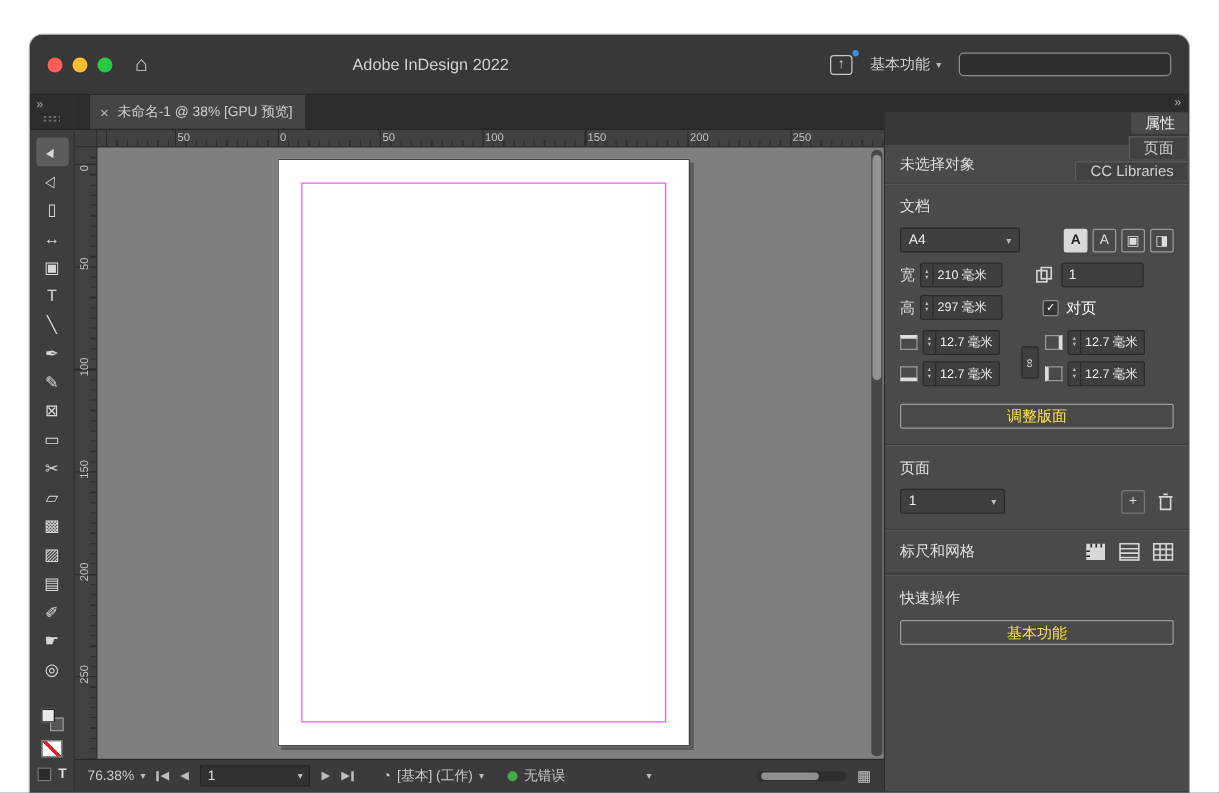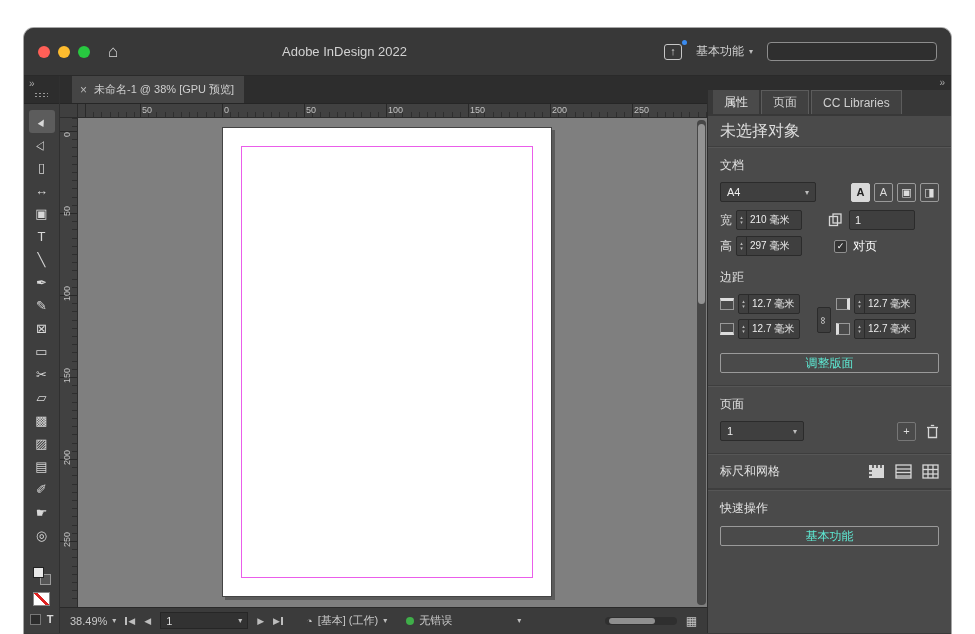--- a/index.html
+++ b/index.html
@@ -73,26 +73,26 @@
   .pagefield { width:88px; height:17px; background:#323232; border:1px solid #262626; display:flex; align-items:center; padding:0 5px; color:#ddd; }
   .pagefield .chev { margin-left:auto; }
   .greendot { width:8px; height:8px; border-radius:50%; }
   .hscroll { margin-left:auto; width:72px; height:8px; background:#2f2f2f; border-radius:4px; position:relative; }
   .hthumb { position:absolute; left:4px; top:1px; width:46px; height:6px; background:#8f8f8f; border-radius:3px; }
   .gridico { color:#c4c4c4; font-size:12px; }
 
   
   .panel { width:244px; background:#4a4a4a; display:flex; flex-direction:column; border-left:1px solid #2d2d2d; }
   .panel-topstrip { height:14px; background:#2d2d2d; display:flex; justify-content:flex-end; padding-right:6px; }
-  .panel-tabs { height:26px; background:#383838; display:flex; gap:2px; padding-left:5px; }
+  .panel-tabs { height:26px; background:#383838; display:flex; align-items:flex-end; gap:2px; padding-left:5px;flex-direction:column; }
   .ptab { height:24px; display:flex; align-items:center; padding:0 11px; font-size:12px; color:#cfcfcf; }
   .ptab.active { background:#4a4a4a; color:#e8e8e8; }
   .ptab.inactive { background:#414141; border:1px solid #5c5c5c; border-bottom:none; }
   .panel-body { flex:1; padding:0 12px; overflow:hidden; }
-  .p-noselect { height:30px; display:flex; align-items:center; color:#dcdcdc; font-size:16px; }
+  .p-noselect { height:30px; display:flex; align-items:center; color:#dcdcdc; font-size:12px; }
   .pdiv { height:1px; background:#3e3e3e; margin:0 -12px; box-shadow:0 1px 0 #565656; }
   .seclabel { color:#e2e2e2; font-size:12px; margin-top:10px; }
   .prow { display:flex; align-items:center; margin-top:8px; }
   .select { height:20px; background:#3f3f3f; border:1px solid #2b2b2b; border-radius:2px; display:flex; align-items:center; padding:0 6px; color:#eee; font-size:11px; }
   .select .chev { margin-left:auto; }
   .docicons { margin-left:auto; display:flex; gap:4px; }
   .iconbtn { width:19px; height:19px; display:flex; align-items:center; justify-content:center; font-size:11px; border-radius:2px; color:#ddd; border:1px solid #9a9a9a; }
   .iconbtn.fill { background:#d9d9d9; color:#222; border-color:#d9d9d9; font-weight:bold; }
   .dimlabel { width:16px; color:#dcdcdc; font-size:12px; }
   .stepfield { height:20px; background:#3f3f3f; border:1px solid #2b2b2b; border-radius:2px; display:flex; align-items:stretch; overflow:hidden; }
@@ -102,21 +102,21 @@
   .countfield { width:66px; height:20px; background:#3f3f3f; border:1px solid #2b2b2b; border-radius:2px; display:flex; align-items:center; padding:0 5px; color:#eee; font-size:11px; }
   .checkbox { width:13px; height:13px; background:#353535; border:1px solid #8f8f8f; border-radius:2px; color:#fff; font-size:9px; display:flex; align-items:center; justify-content:center; }
   .cblabel { color:#ffffff; font-size:12px; margin-left:6px; }
   .sideico { width:14px; height:12px; border:1px solid #999; margin-right:4px; flex:none; }
   .mi-top { border-top:3px solid #ddd; } .mi-bottom { border-bottom:3px solid #ddd; }
   .mi-right { border-right:3px solid #ddd; } .mi-left { border-left:3px solid #ddd; }
   .margins { position:relative; }
   .mfield { width:62px; }
   .chain { position:absolute; left:97px; top:13px; width:14px; height:26px; background:#3f3f3f; border:1px solid #2b2b2b; border-radius:2px; color:#ddd; display:flex; align-items:center; justify-content:center; }
   .chain span { display:inline-block; transform:rotate(90deg); font-size:10px; }
-  .pbtn { margin-top:14px; width:100%; height:20px; border:1px solid #9a9a9a; border-radius:2px; color:#5eead4; font-size:12px; display:flex; align-items:center; justify-content:center; background:transparent; }
+  .pbtn { margin-top:14px; width:100%; height:20px; border:1px solid #9a9a9a; border-radius:2px; color:#fde047; font-size:12px; display:flex; align-items:center; justify-content:center; background:transparent; }
   .rowicons { margin-left:auto; display:flex; gap:10px; align-items:center; }
   .labelrow { display:flex; align-items:center; height:34px; }
   .labelrow .seclabel { margin-top:0;text-align:center; }
   svg .ln { stroke:#d6d6d6; stroke-width:1.3; fill:none; }
   svg .lnd { stroke:#2b2b2b; stroke-width:1.3; fill:none; }
 </style>
 </head>
 <body>
 
 <div class="window">
@@ -256,21 +256,21 @@
             <div class="marginguide"></div>
           </div>
           <div class="vscroll">
             <div class="vthumb"></div>
           </div>
         </div>
       </div>
 
       <div class="statusbar">
         <div class="sb-group">
-          <span>38.49%</span>
+          <span>76.38%</span>
           <span class="chev">▾</span>
         </div>
         <div class="navbtn">
             <span class="navbar"></span>
             <span>◀</span>
           </div>
         <div class="navbtn">
             <span>◀</span>
           </div>
         <div class="pagefield">
@@ -357,21 +357,20 @@
             <div class="stepval">297 毫米</div>
           </div>
           <div style="margin-left:32px; display:flex; align-items:center;">
             <div class="checkbox">
                 <span>✓</span>
               </div>
             <span class="cblabel">对页</span>
           </div>
         </div>
 
-        <div class="seclabel" style="margin-top:13px">边距</div>
 
         <div class="margins">
           <div class="prow">
             <span class="sideico mi-top"></span>
             <div class="stepfield mfield">
               <div class="steps">
                   <span>▴</span>
                   <span>▾</span>
                 </div>
               <div class="stepval">12.7 毫米</div>

